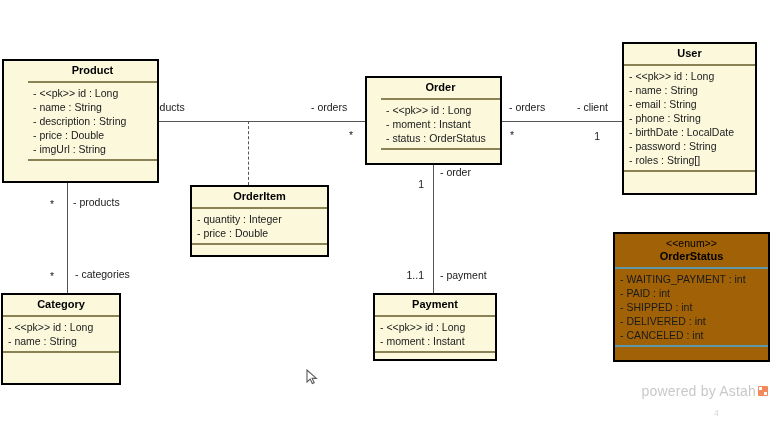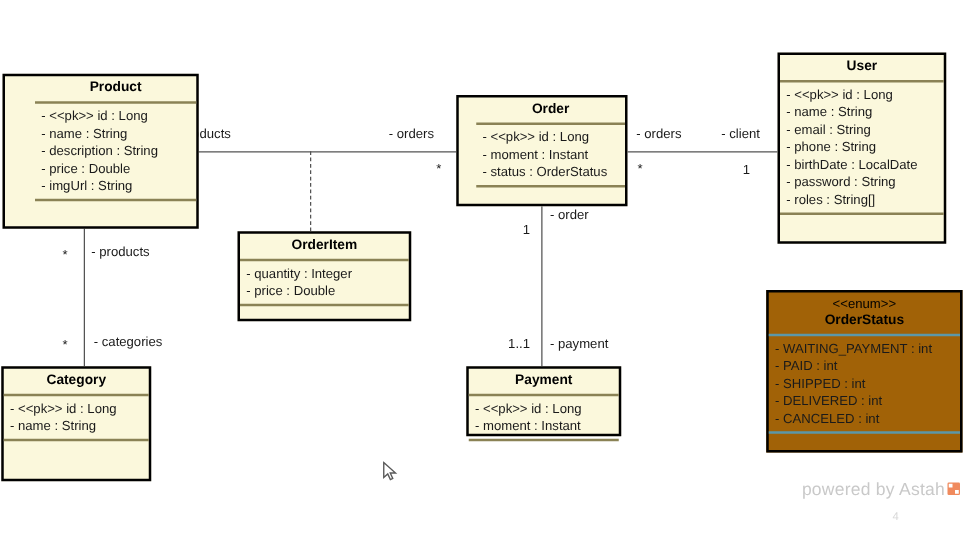--- a/index.html
+++ b/index.html
@@ -174,21 +174,21 @@
   <div class="uml-class" style="left:365px;top:76px;width:137px;height:89px;padding-left:14px;">
     <div class="uml-name">Order</div>
     <div class="uml-attrs">
       <div class="uml-attr">- &lt;&lt;pk&gt;&gt; id : Long</div>
       <div class="uml-attr">- moment : Instant</div>
       <div class="uml-attr">- status : OrderStatus</div>
     </div>
     <div class="uml-ops"></div>
   </div>
 
-  <div class="uml-class" style="left:373px;top:293px;width:124px;height:56px;">
+  <div class="uml-class" style="left:373px;top:293px;width:124px;height:68px;">
     <div class="uml-name">Payment</div>
     <div class="uml-attrs">
       <div class="uml-attr">- &lt;&lt;pk&gt;&gt; id : Long</div>
       <div class="uml-attr">- moment : Instant</div>
     </div>
     <div class="uml-ops"></div>
   </div>
 
   <div class="uml-class" style="left:622px;top:42px;width:135px;height:153px;">
     <div class="uml-name">User</div>

